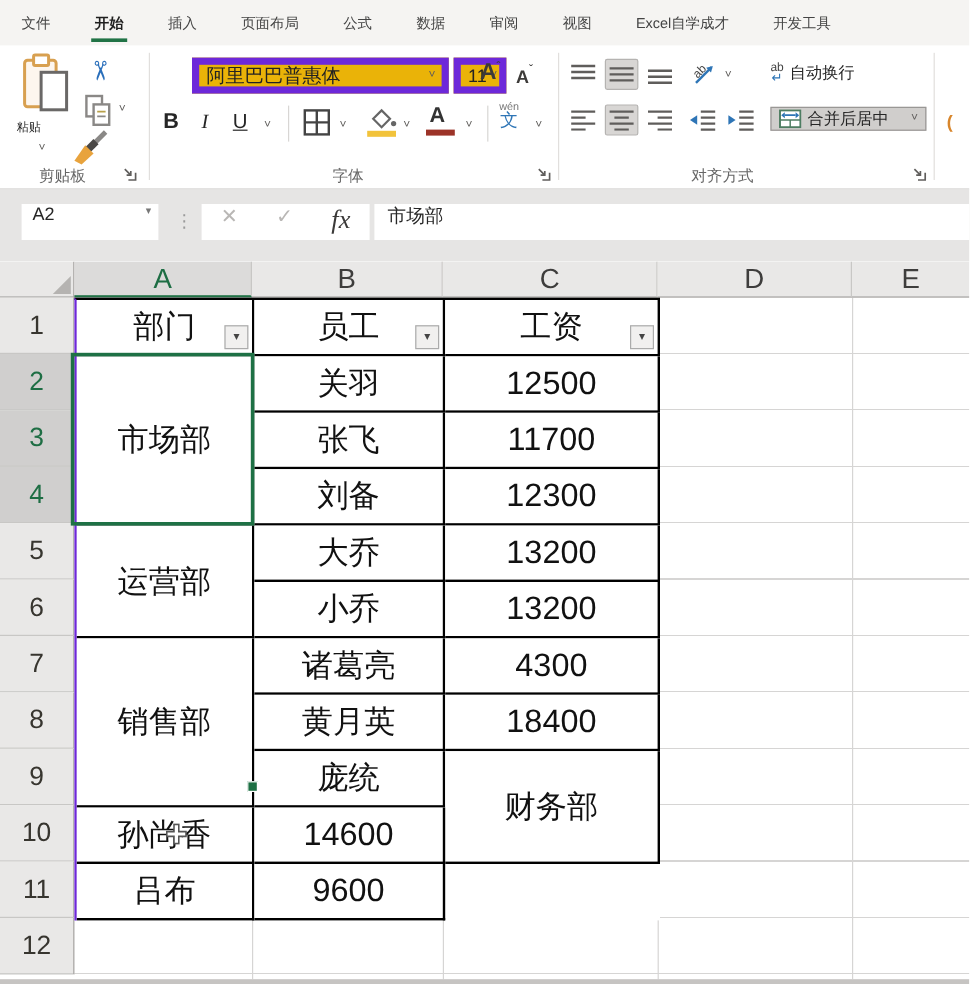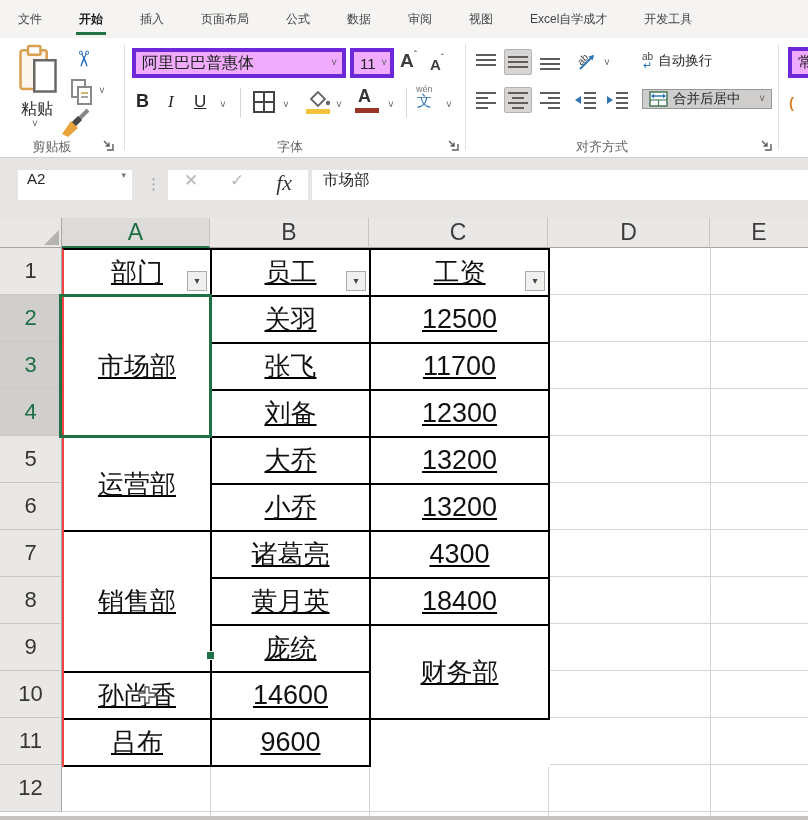--- a/index.html
+++ b/index.html
@@ -14,21 +14,21 @@
   .tab.active { font-weight:bold; color:#1f1f1f; }
   .tab.active::after { content:""; position:absolute; left:-3px; right:-3px; bottom:-7px; height:3px; background:#217346; }
 
   
   .ribbon { position:absolute; top:38px; left:0; width:808px; height:120px; background:#fff; border-bottom:1px solid #d1cfcd; }
   .ribbon .abs { position:absolute; }
   .vsep { position:absolute; top:6px; height:106px; width:1px; background:#e1dfdd; }
   .grp-label { position:absolute; top:100px; font-size:13px; color:#666; text-align:center; }
   .launcher { position:absolute; top:101px; width:13px; height:13px; }
   .chev { font-size:10px; color:#5f5d5b; line-height:10px; }
-  .combo { position:absolute; background:#f0abfc; border:4px solid #6d28d9; display:flex; align-items:center; font-size:16px; color:#222; overflow:hidden; }
+  .combo { position:absolute; background:#eab308; border:6px solid #6d28d9; display:flex; align-items:center; font-size:16px; color:#222; overflow:hidden;margin-left:28px; }
   .combo .cv { padding-left:6px; flex:1 1 auto; white-space:nowrap; }
   .combo .chev { padding:0 5px; }
   .iconbtn { position:absolute; cursor:default; }
   .toggle { position:absolute; width:28px; height:26px; display:flex; align-items:center; justify-content:center; border-radius:2px; }
   .toggle.on { background:#d8d6d4; border:1px solid #b5b3b1; }
   .bigA { font-size:19px; color:#3d3b39; font-weight:bold; }
   .smallA { font-size:15px; color:#3d3b39; font-weight:bold; }
   .supc { font-size:10px; color:#3d3b39; vertical-align:8px; }
   .bld { font-size:18px; font-weight:bold; color:#262626; }
   .itl { font-size:17px; font-style:italic; font-family:"Liberation Serif", serif; color:#262626; }
@@ -63,21 +63,21 @@
              display:flex; align-items:center; justify-content:center; font-size:23px; color:#3e3d3c; }
   .colhead.sel { background:#dcdbda; color:#1e6e44; border-bottom:2px solid #217346; }
   .rowhead { position:absolute; left:0; width:62px; height:47px; background:#e9e8e7;
              border-right:1px solid #a8a6a4; border-bottom:1px solid #c8c7c5;
              display:flex; align-items:center; justify-content:center; font-size:22px; color:#37352f; }
   .rowhead.sel { background:#d0cfce; color:#1e6e44; }
   .gl-v { position:absolute; top:30px; width:1px; height:568px; background:#d6d5d4; }
   .gl-h { position:absolute; left:62px; top:30px; width:746px; height:568px;
           background:repeating-linear-gradient(to bottom, transparent 0 46px, #d6d5d4 46px 47px); }
   .tbl { position:absolute; left:62px; top:30px; display:grid; grid-template-columns:148px 159px 179px;
-         grid-auto-rows:47px; border-top:2px solid #000; border-left:2px solid #ef4444; background:#fff;text-decoration:underline; }
+         grid-auto-rows:47px; border-top:2px solid #000; border-left:2px solid #6d28d9; background:#fff; }
   .cell { border-right:2px solid #000; border-bottom:2px solid #000; background:#fff;
           display:flex; align-items:center; justify-content:center; font-size:26px; color:#111; position:relative; }
   .cell.num { font-size:27px; }
   .filter { position:absolute; right:3px; bottom:4px; width:20px; height:20px; background:#f1f0ef;
             border:1px solid #ababab; display:flex; align-items:center; justify-content:center; }
   .filter span { font-size:10px; color:#444; line-height:10px; }
   .selbox { position:absolute; left:59px; top:76px; width:153px; height:144px; border:3px solid #1e7145; pointer-events:none; }
   .fillhandle { position:absolute; left:206px; top:433px; width:9px; height:9px; background:#1e7145; border:1px solid #fff; }
   .cellcursor { position:absolute; left:138px; top:468px; }
   .bottomstrip { position:absolute; left:0; top:598px; width:808px; height:4px; background:#c6c4c2; }
@@ -106,21 +106,21 @@
 
     <div class="iconbtn" style="left:18px;top:6px;">
       <span>
         <svg width="40" height="50" viewBox="0 0 32 40">
           <rect x="2" y="5" width="21" height="31" rx="2" fill="#fdf6ee" stroke="#d8a050" stroke-width="2"></rect>
           <rect x="8" y="1.5" width="10" height="7" rx="1" fill="#fff" stroke="#d8a050" stroke-width="2"></rect>
           <rect x="13" y="13" width="17" height="25" fill="#fff" stroke="#6a6867" stroke-width="2"></rect>
         </svg>
       </span>
     </div>
-    <div class="abs" style="left:14px;top:61px;width:46px;text-align:center;font-size:16px;color:#262626;">粘贴</div>
+    <div class="abs" style="left:14px;top:61px;width:46px;text-align:left;font-size:10px;color:#262626;">粘贴</div>
     <div class="abs chev" style="left:32px;top:81px;">˅</div>
 
     <div class="abs" style="left:74px;top:8px;font-size:22px;color:#2a6fbb;transform:rotate(90deg);"><span>✂</span></div>
 
     <div class="iconbtn" style="left:70px;top:40px;">
       <span>
         <svg width="24" height="28" viewBox="0 0 24 28">
           <rect x="2" y="2" width="13" height="17" fill="#fff" stroke="#8a8886" stroke-width="2"></rect>
           <rect x="8" y="9" width="13" height="17" fill="#fff" stroke="#8a8886" stroke-width="2"></rect>
           <line x1="11" y1="15" x2="18" y2="15" stroke="#b9a14a" stroke-width="1.5"></line>

